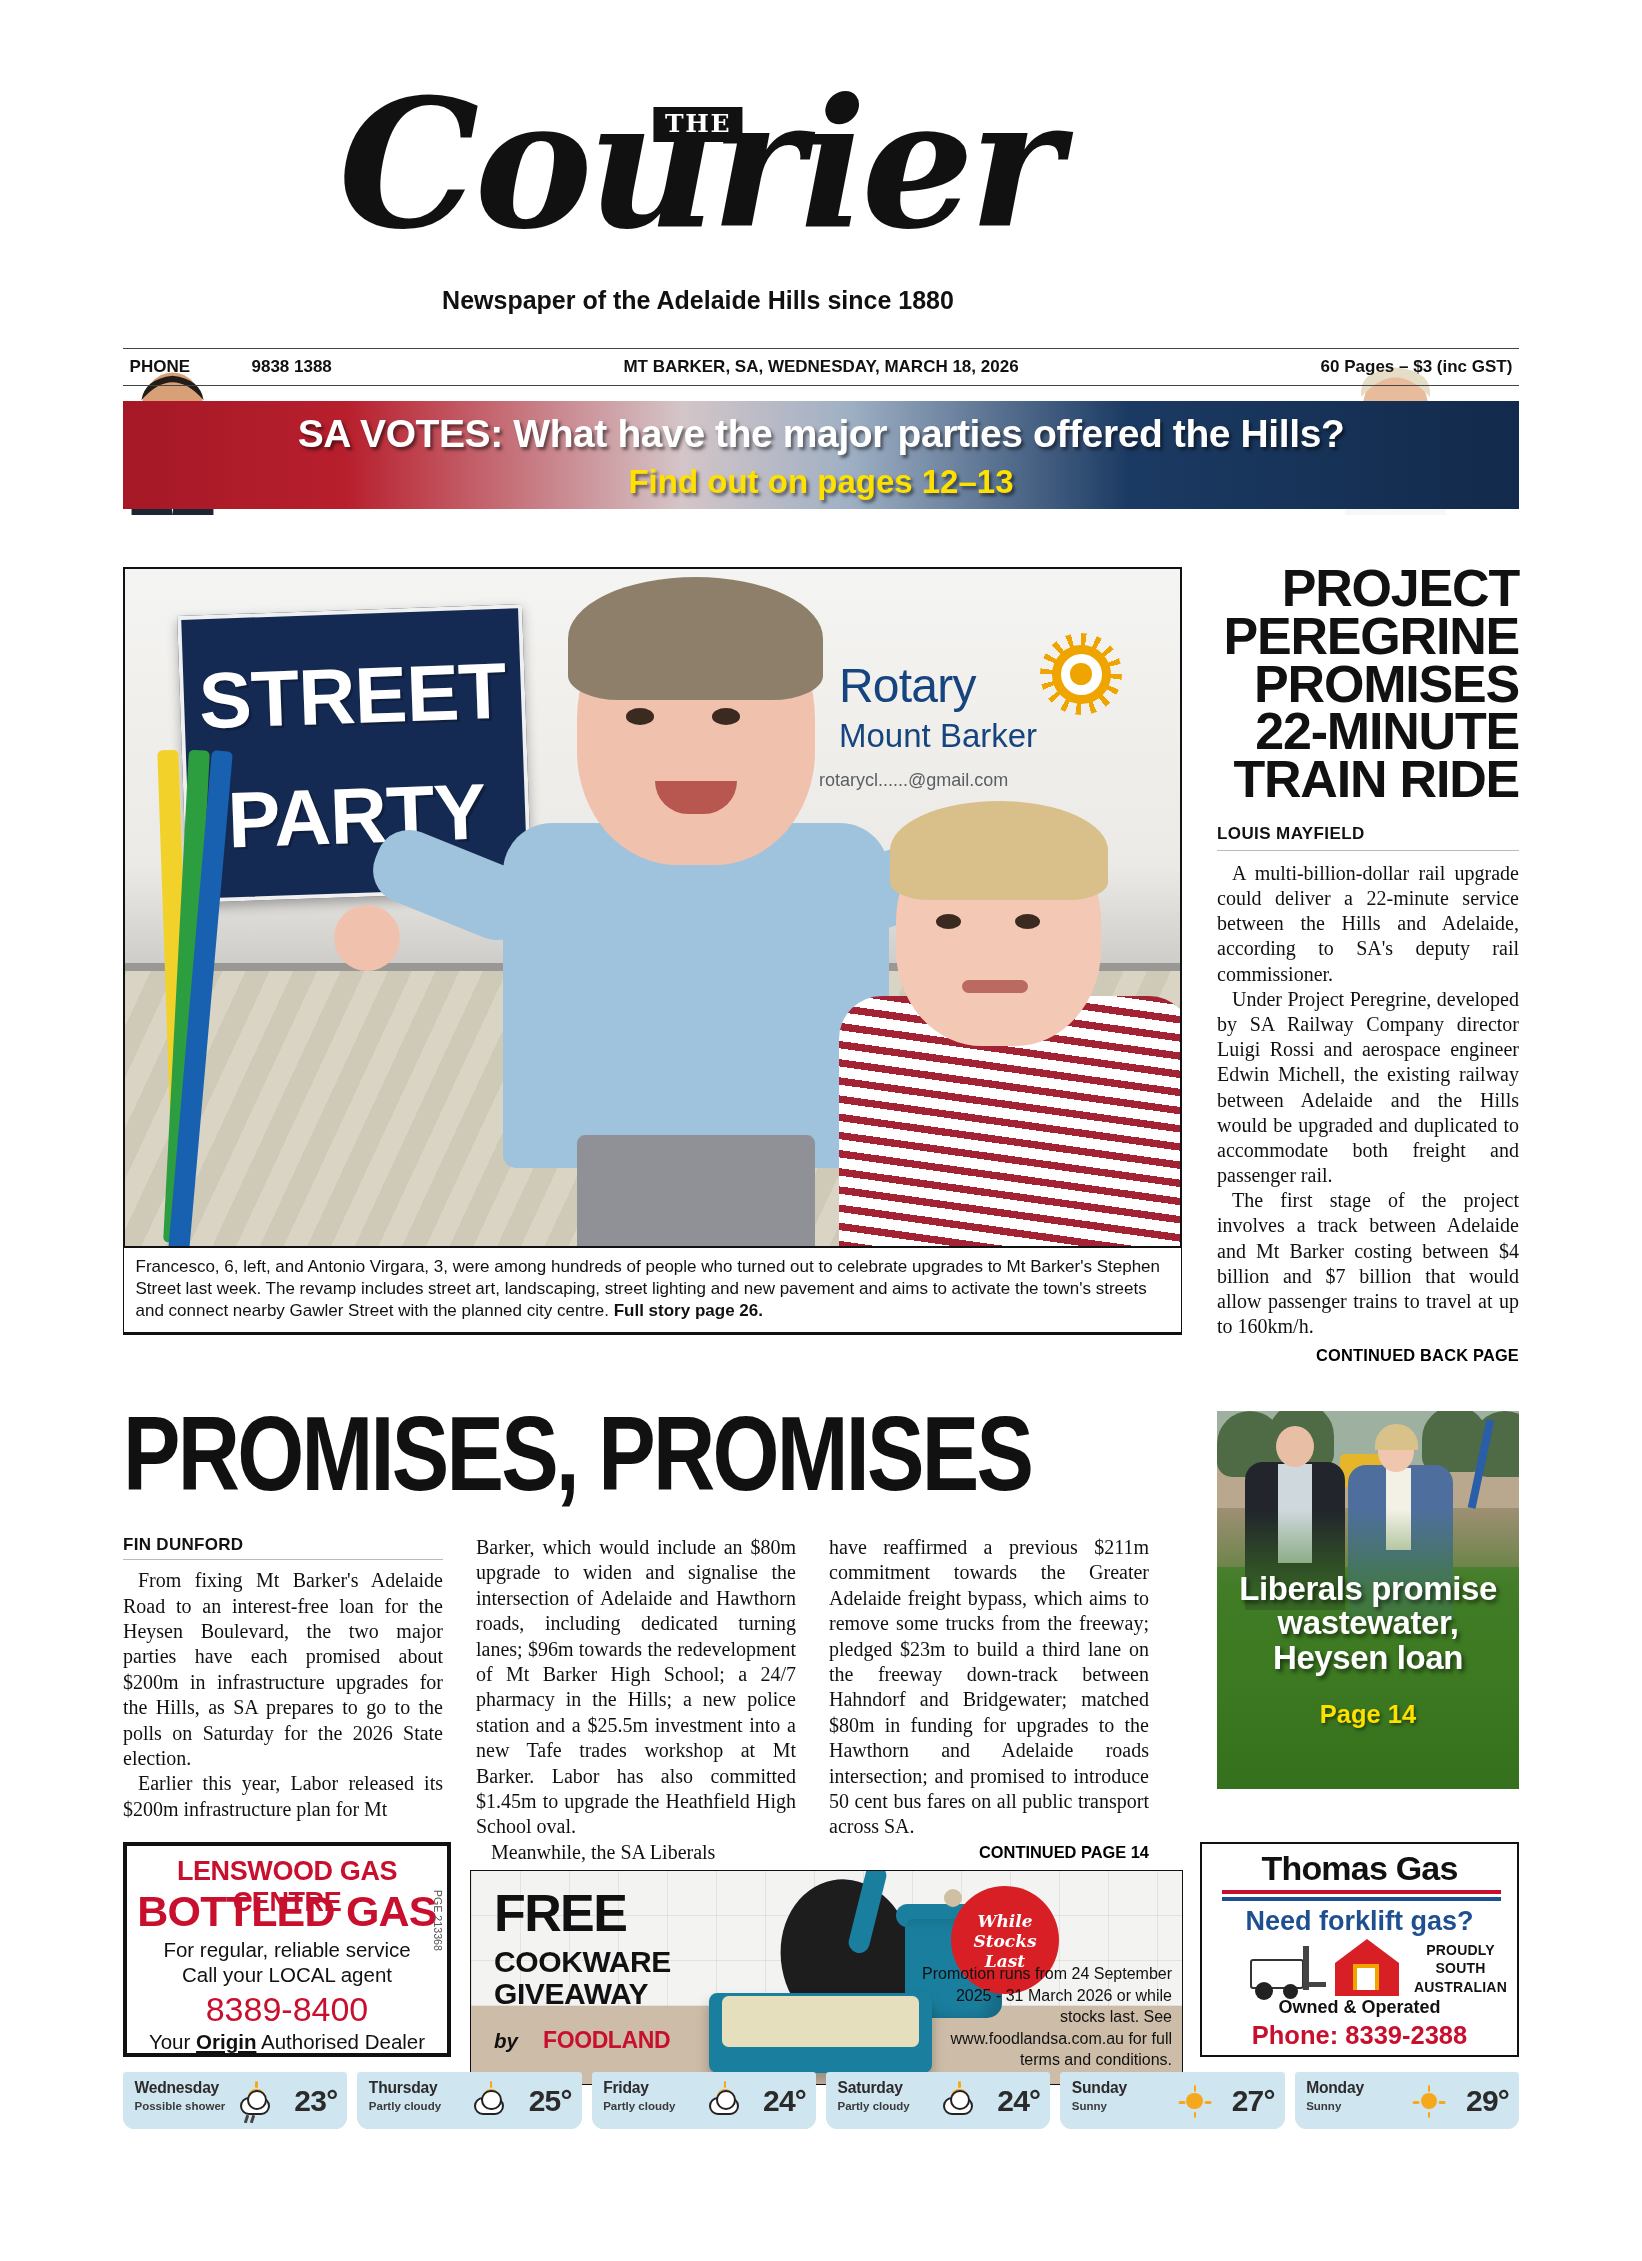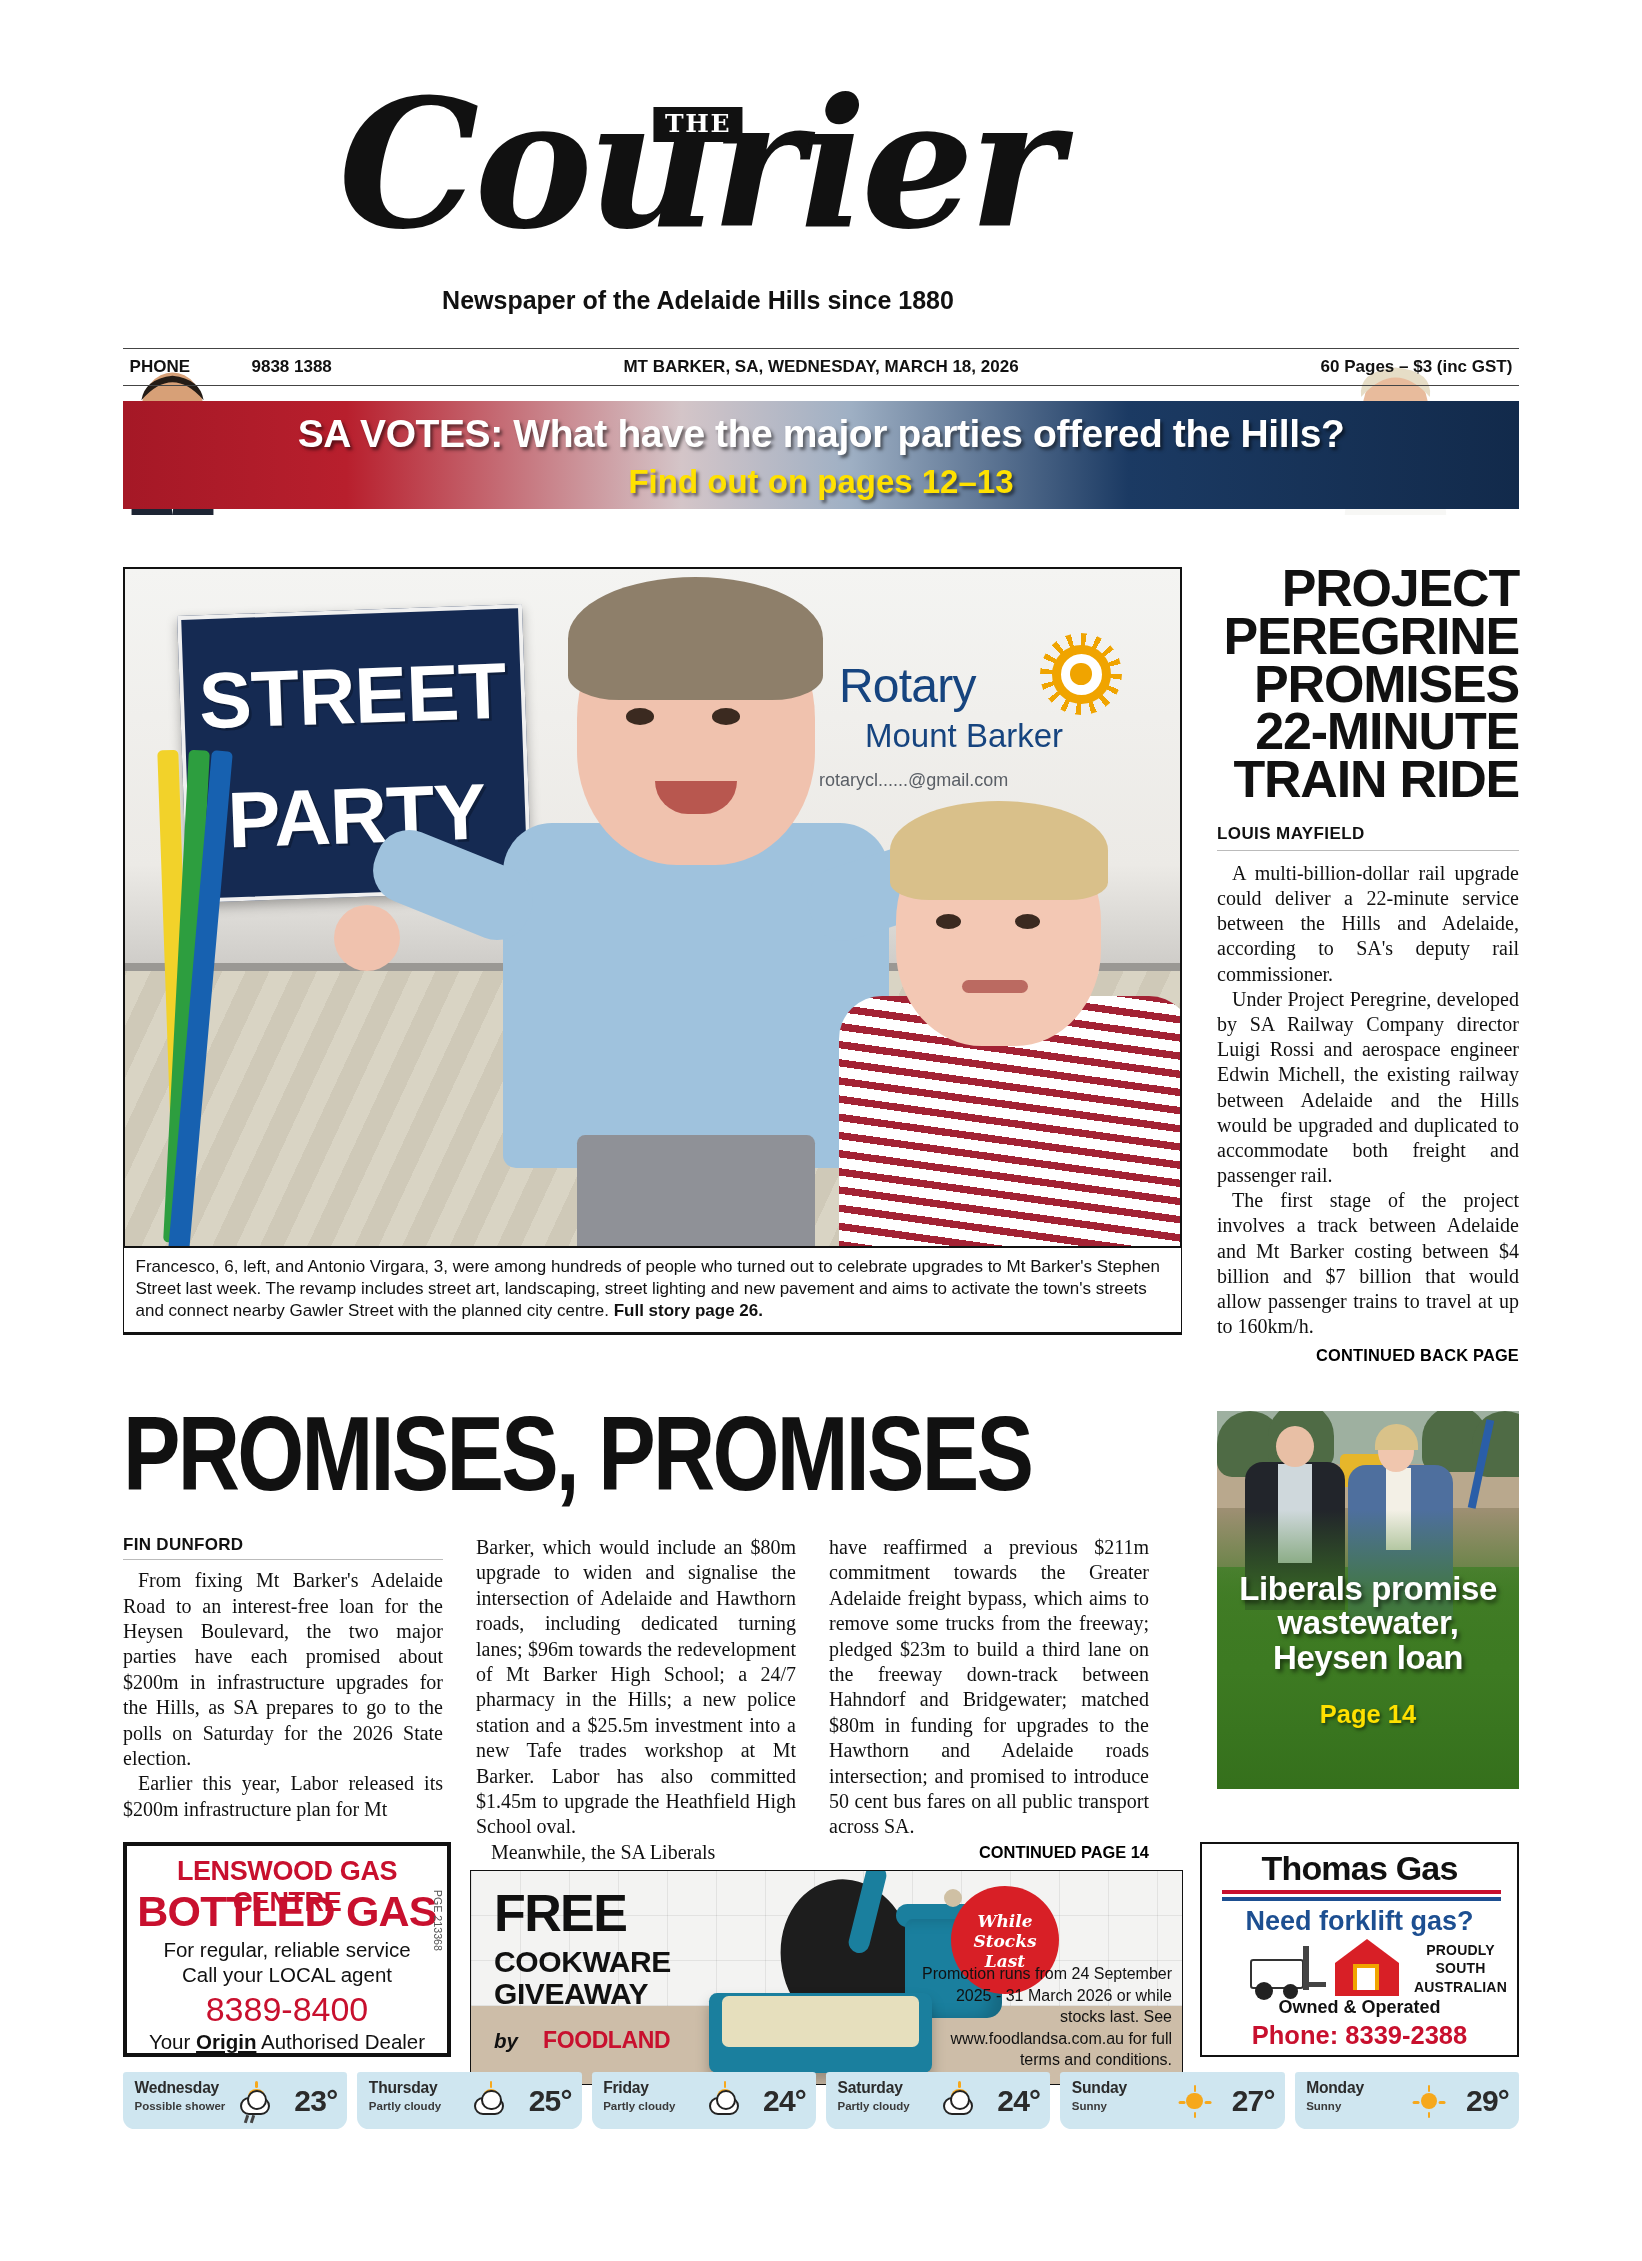--- a/index.html
+++ b/index.html
@@ -87,21 +87,21 @@
   }
   .street-sign span {
     display:block; color:#fff; font-weight:bold; text-align:center;
     font-size:79px; line-height:.98; letter-spacing:-0.8px; margin-top:43px;
     text-shadow:2.5px 2.5px 0 rgba(0,0,0,.25);
   }
   .rotary-text {
     position:absolute; left:714px; top:89px; color:#16447f; font-size:48px;
     font-family:"Liberation Sans", sans-serif; letter-spacing:-0.8px;
   }
-  .rotary-sub { position:absolute; left:714px; top:148px; color:#16447f; font-size:33px;margin-left:26px; }
+  .rotary-sub { position:absolute; left:714px; top:148px; color:#16447f; font-size:33px; }
   .rotary-mail { position:absolute; left:694px; top:201px; color:#5a5f66; font-size:18px; }
   .rotary-wheel {
     position:absolute; left:915px; top:64px; width:82px; height:82px; border-radius:50%;
     background:
       conic-gradient(#f0a400 0 8deg, transparent 8deg 22.5deg, #f0a400 22.5deg 30.5deg, transparent 30.5deg 45deg,
                      #f0a400 45deg 53deg, transparent 53deg 67.5deg, #f0a400 67.5deg 75.5deg, transparent 75.5deg 90deg,
                      #f0a400 90deg 98deg, transparent 98deg 112.5deg, #f0a400 112.5deg 120.5deg, transparent 120.5deg 135deg,
                      #f0a400 135deg 143deg, transparent 143deg 157.5deg, #f0a400 157.5deg 165.5deg, transparent 165.5deg 180deg,
                      #f0a400 180deg 188deg, transparent 188deg 202.5deg, #f0a400 202.5deg 210.5deg, transparent 210.5deg 225deg,
                      #f0a400 225deg 233deg, transparent 233deg 247.5deg, #f0a400 247.5deg 255.5deg, transparent 255.5deg 270deg,

